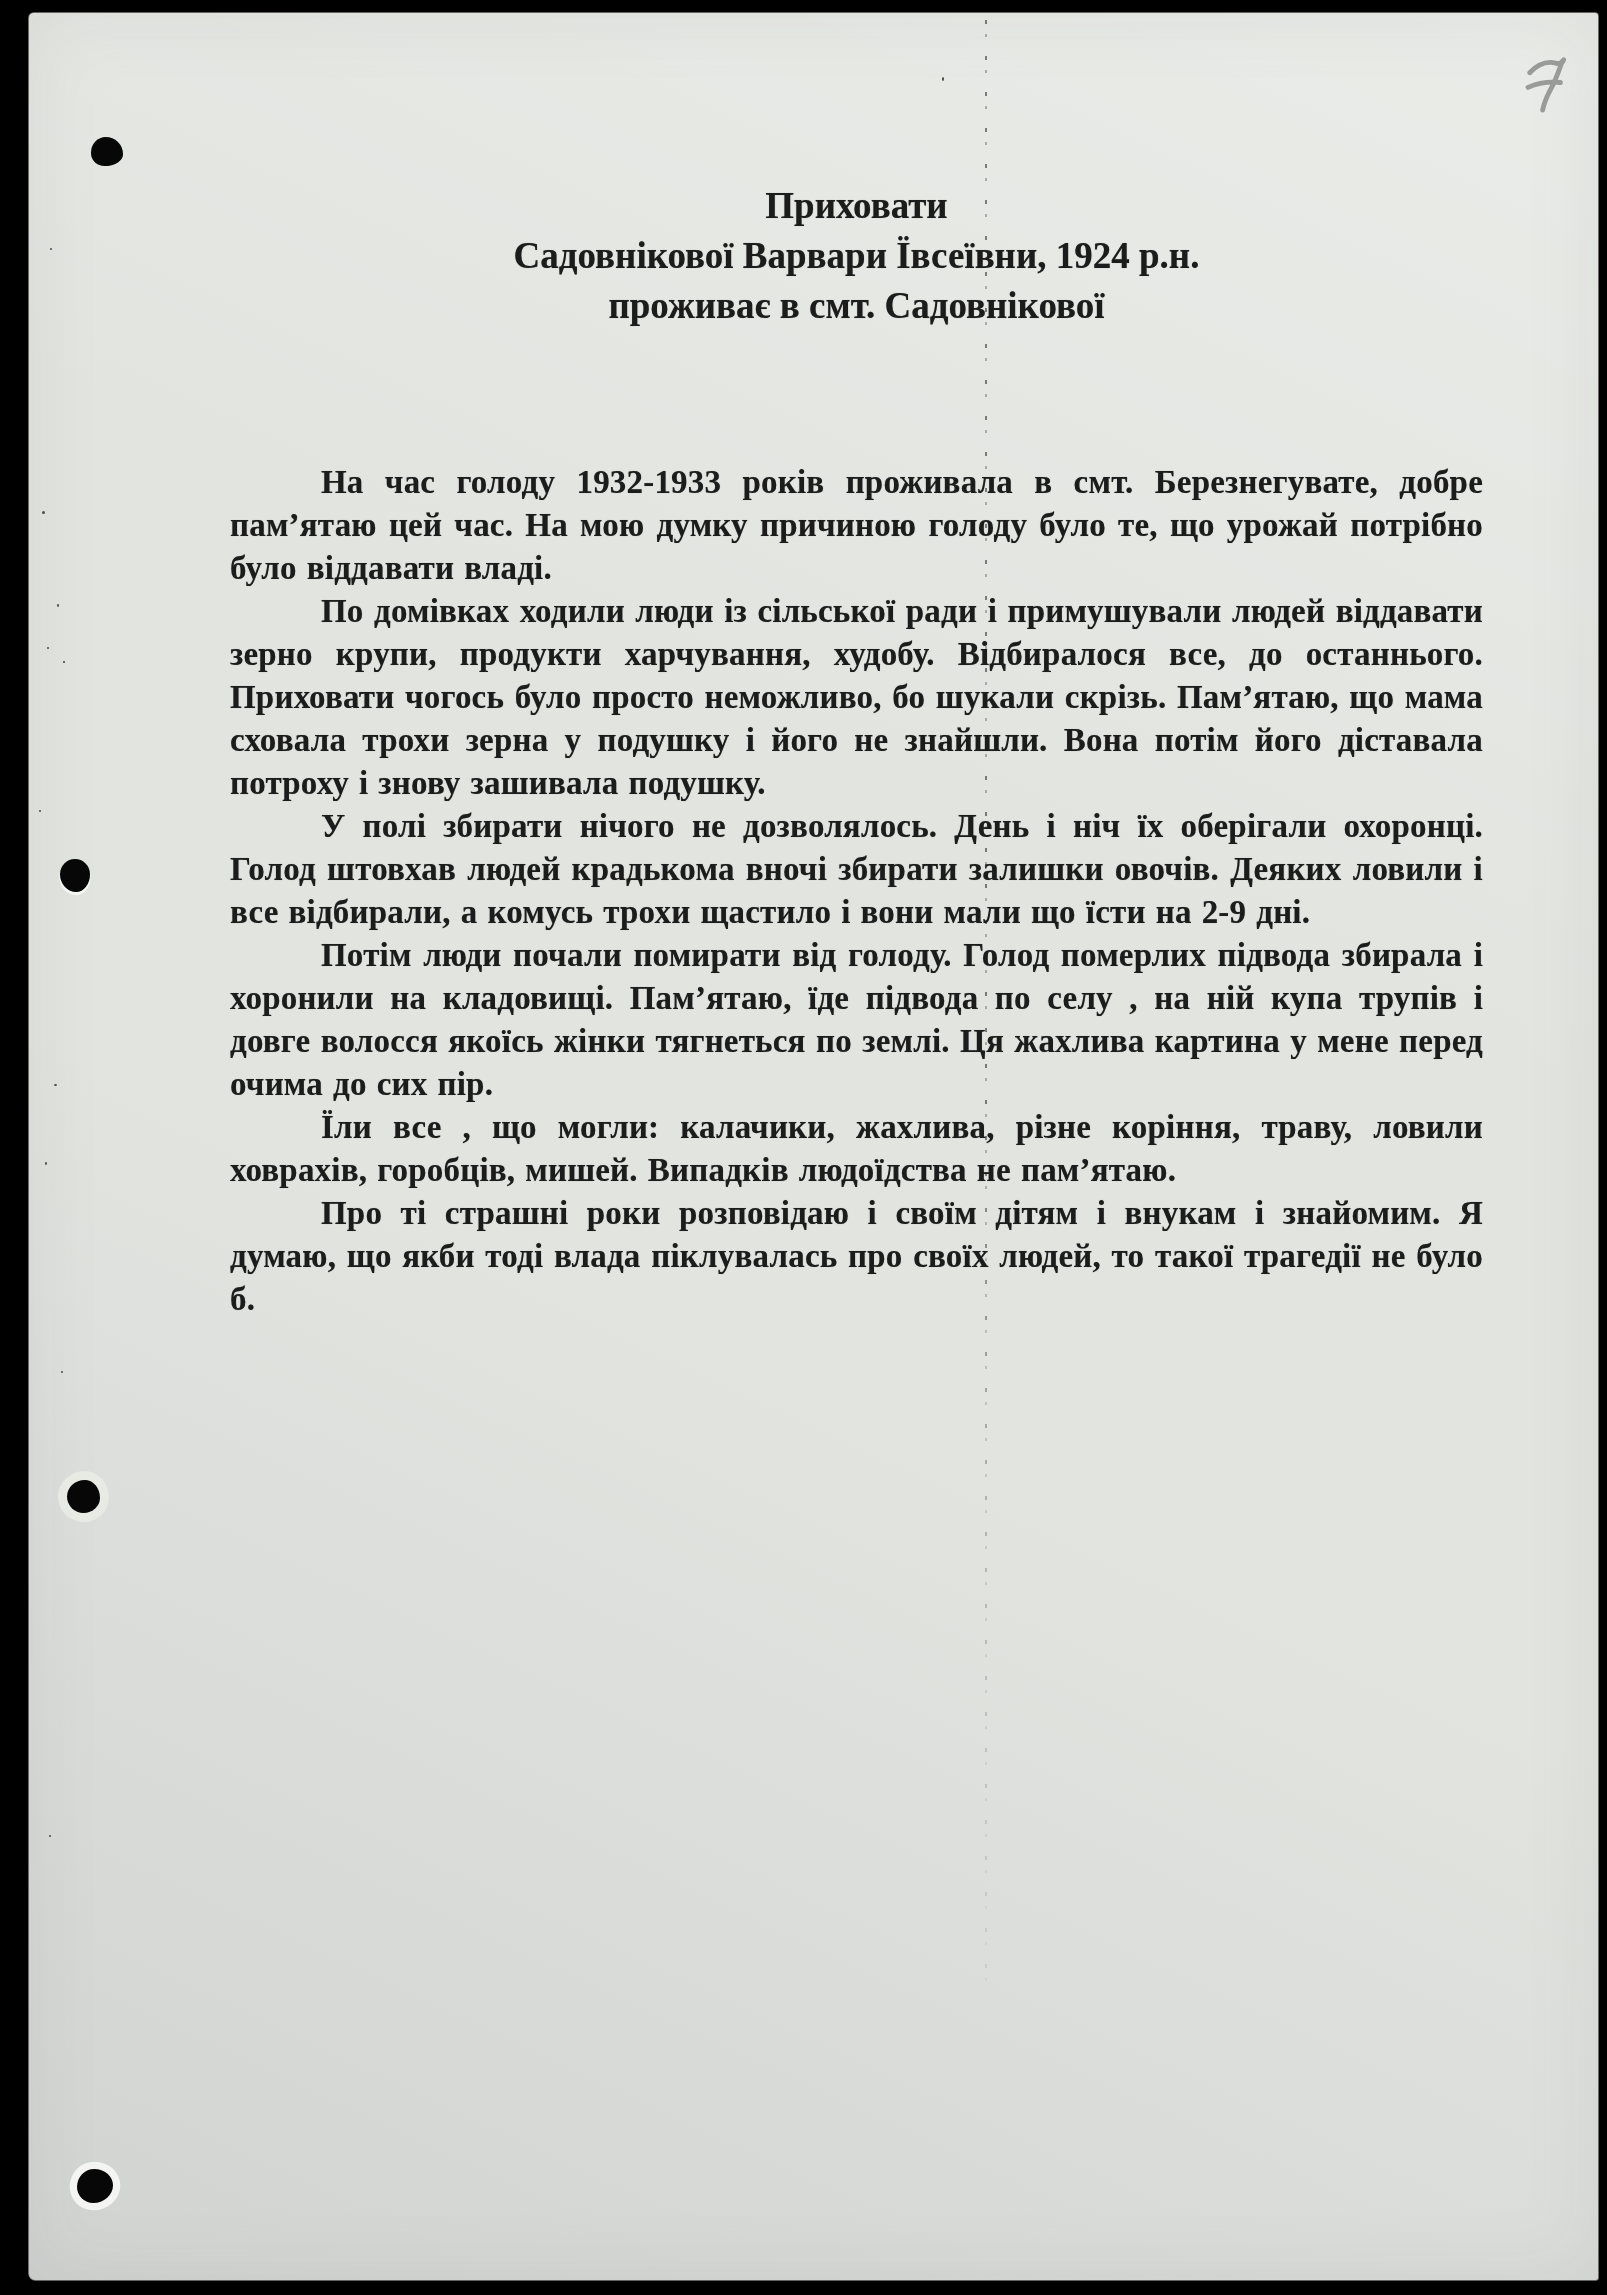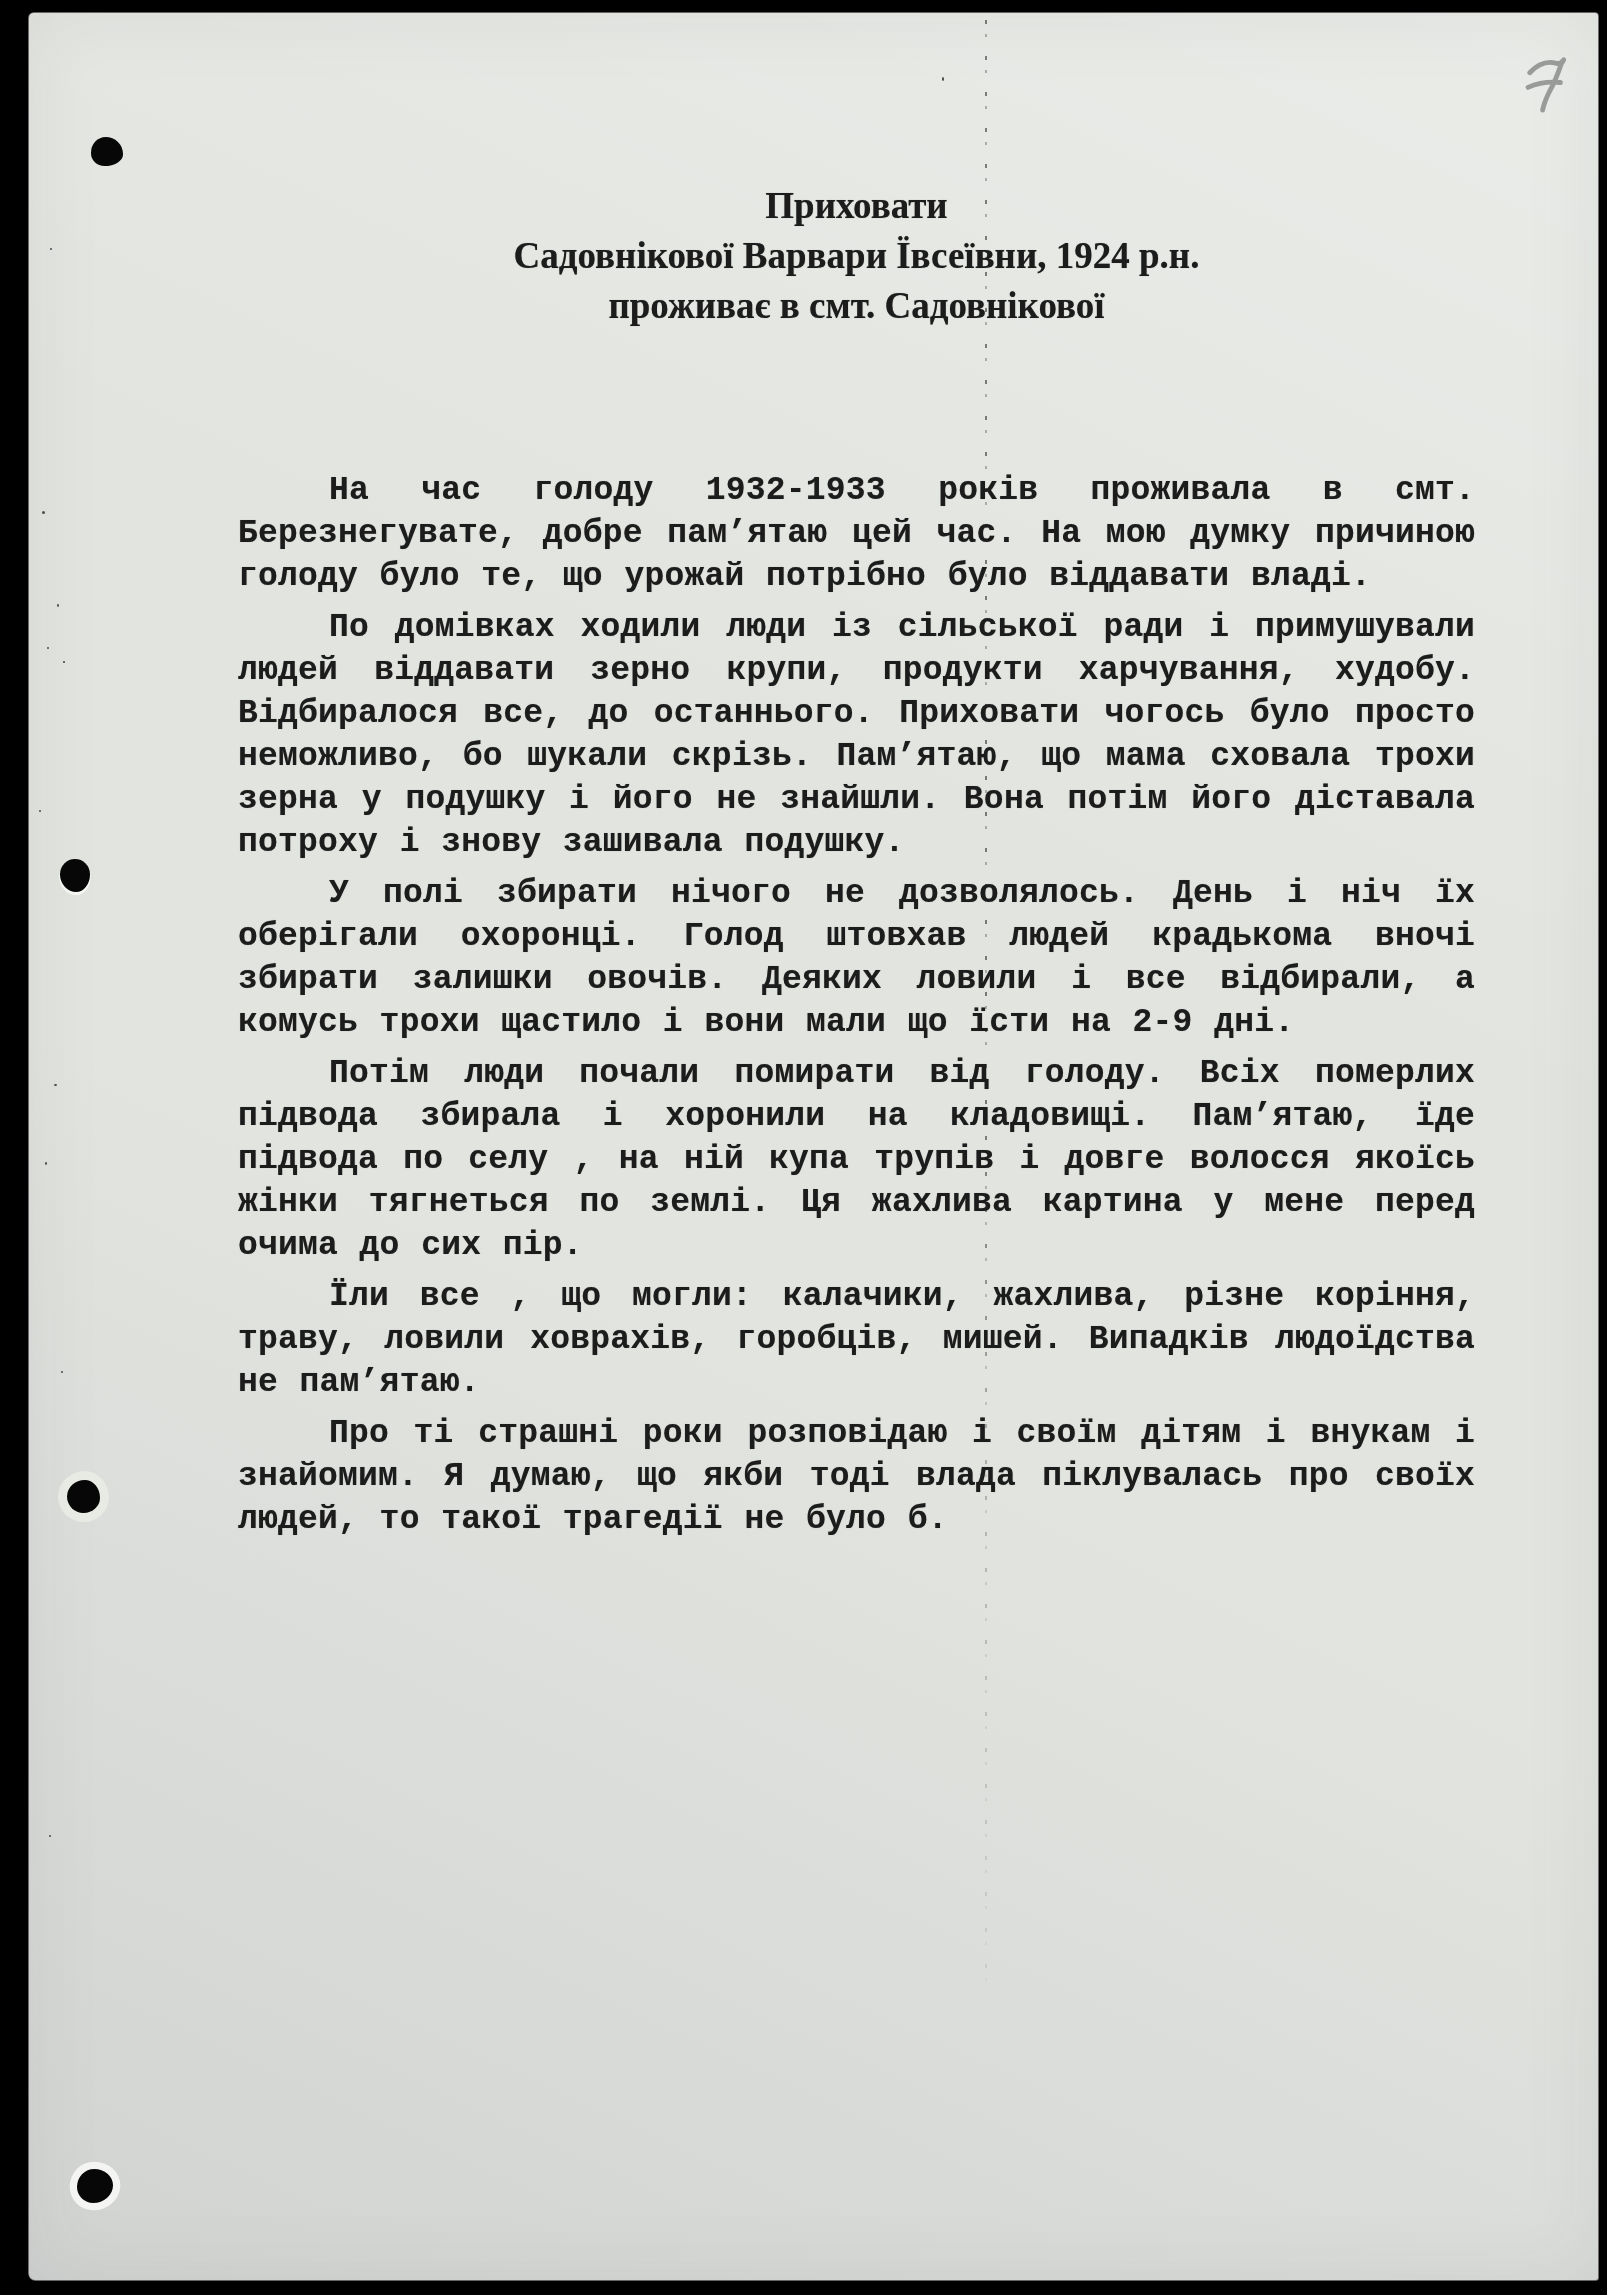--- a/index.html
+++ b/index.html
@@ -66,21 +66,21 @@
     left:230px;top:461px;width:1253px;
     color:var(--ink);
     font-weight:bold;
     font-size:33px;
     line-height:43px;
     text-align:justify;
     word-spacing:1.6px;
     letter-spacing:0.2px;
     text-shadow:0 0 0.8px rgba(20,20,20,0.4);
   }
-  .body-block p{margin:8px;text-indent:91px;font-family:Liberation Mono, monospace;}
+  .body-block p{margin:0;text-indent:91px;}
   .speck{position:absolute;background:rgba(25,28,25,0.75);border-radius:50%;}
 </style>
 </head>
 <body>
 
 <div class="scan">
 
   <div class="paper"></div>
 
   <div class="fold-line"></div>
@@ -115,19 +115,19 @@
   <div class="title-block">
     <div>Приховати</div>
     <div>Садовнікової Варвари Ївсеївни, 1924 р.н.</div>
     <div>проживає в смт. Садовнікової</div>
   </div>
 
   <div class="body-block">
     <p>На час голоду 1932-1933 років проживала в смт. Березнегувате, добре пам’ятаю цей час. На мою думку причиною голоду було те, що урожай потрібно було віддавати владі.</p>
     <p>По домівках ходили люди із сільської ради і примушували людей віддавати зерно крупи, продукти харчування, худобу. Відбиралося все, до останнього. Приховати чогось було просто неможливо, бо шукали скрізь. Пам’ятаю, що мама сховала трохи зерна у подушку і його не знайшли. Вона потім його діставала потроху і знову зашивала подушку.</p>
     <p>У полі збирати нічого не дозволялось. День і ніч їх оберігали охоронці. Голод штовхав людей крадькома вночі збирати залишки овочів. Деяких ловили і все відбирали, а комусь трохи щастило і вони мали що їсти на 2-9 дні.</p>
-    <p>Потім люди почали помирати від голоду. Всіх померлих підвода збирала і хоронили на кладовищі. Пам’ятаю, їде підвода по селу , на ній купа трупів і довге волосся якоїсь жінки тягнеться по землі. Ця жахлива картина у мене перед очима до сих пір.</p>
+    <p>Потім люди почали помирати від голоду. Голод померлих підвода збирала і хоронили на кладовищі. Пам’ятаю, їде підвода по селу , на ній купа трупів і довге волосся якоїсь жінки тягнеться по землі. Ця жахлива картина у мене перед очима до сих пір.</p>
     <p>Їли все , що могли: калачики, жахлива, різне коріння, траву, ловили ховрахів, горобців, мишей. Випадків людоїдства не пам’ятаю.</p>
     <p>Про ті страшні роки розповідаю і своїм дітям і внукам і знайомим. Я думаю, що якби тоді влада піклувалась про своїх людей, то такої трагедії не було б.</p>
   </div>
 
 </div>
 
 
 </body></html>

